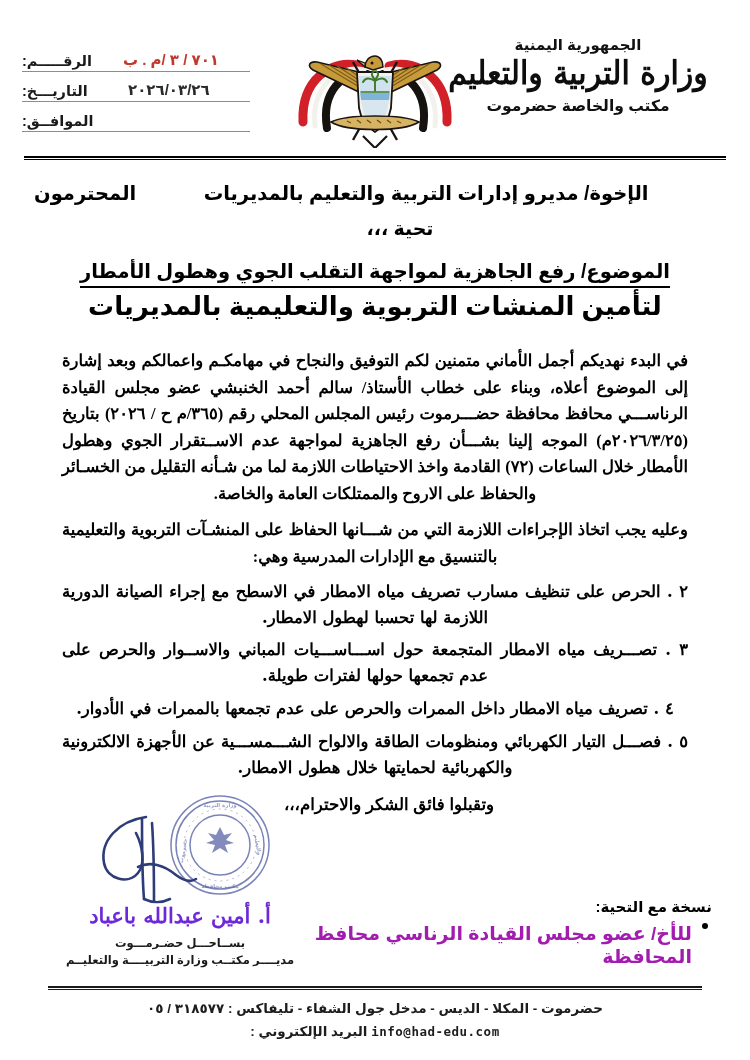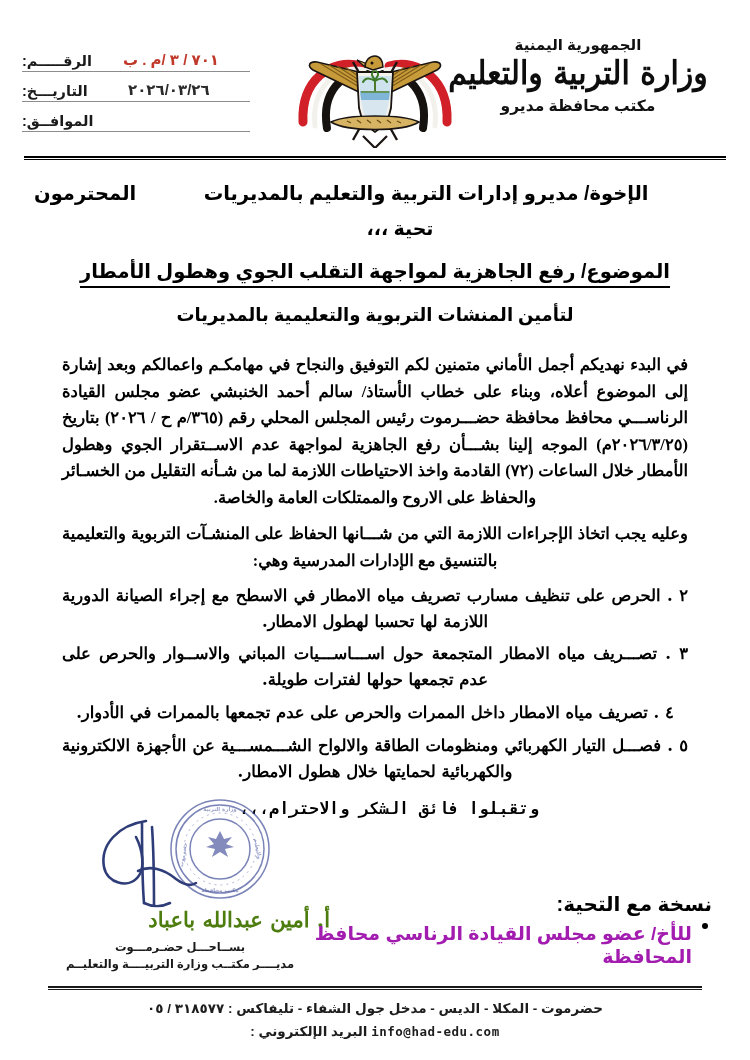--- a/index.html
+++ b/index.html
@@ -149,22 +149,22 @@
   .subject-line1 {
     display: inline-block;
     font-size: 19.5px;
     font-weight: bold;
     letter-spacing: -0.6px;
     border-bottom: 2.2px solid #000;
     padding-bottom: 3px;
     color: #000;
   }
   .subject-line2 {
-    margin-top: 16px;
-    font-size: 18px;
+    margin-top: 3px;
+    font-size: 26px;
     font-weight: bold;
     letter-spacing: -0.6px;
     color: #000;
   }
 
   
   .body-wrap {
     padding: 26px 62px 0 62px;
     direction: rtl;
   }
@@ -196,21 +196,21 @@
     text-align-last: center;
     color: #000;
     margin-bottom: 7px;
     letter-spacing: -0.3px;
     position: relative;
   }
   .li-num { font-weight: bold; }
 
   .closing {
     text-align: center;
-    font-family: Liberation Mono, monospace;
+    font-family: Liberation Sans, sans-serif;
     font-size: 16.6px;
     font-weight: bold;
     margin-top: 14px;
     padding-left: 28px;
     color: #000;
     direction: rtl;
   }
 
   
   .sig-area {
@@ -231,24 +231,25 @@
     left: 80px;
     top: -14px;
     width: 160px;
     height: 120px;
   }
   .sig-name {
     position: absolute;
     left: 30px;
     top: 86px;
     width: 300px;
+    text-align: center;
     font-family: "DejaVu Serif", "Liberation Serif", serif;
     font-size: 21px;
     font-weight: bold;
-    color: #4d7c0f;
+    color: #6d28d9;
     letter-spacing: 1px;
     direction: rtl;
   }
   .sig-title {
     position: absolute;
     left: 30px;
     top: 118px;
     width: 300px;
     text-align: center;
     font-size: 11.5px;
@@ -262,21 +263,21 @@
   
   .cc {
     position: absolute;
     right: 38px;
     bottom: 92px;
     width: 400px;
     direction: rtl;
     text-align: right;
   }
   .cc-title {
-    font-size: 20px;
+    font-size: 15px;
     font-weight: bold;
     color: #000;
     margin-bottom: 6px;
   }
   .cc-list { margin: 0; padding: 0 20px 0 0; list-style: none; }
   .cc-list li {
     font-size: 19px;
     font-weight: bold;
     color: #a21caf;
     position: relative;
@@ -379,21 +380,21 @@
         <path d="M40 86 C56 78 112 78 128 86 C112 96 56 96 40 86 Z" fill="#d6b463" stroke="#1a1512" stroke-width="1.6"></path>
         <path d="M56 85 L60 87 M66 84 L70 87 M76 84 L80 87 M86 84 L90 87 M96 84 L100 87 M106 85 L110 87" stroke="#6b4e14" stroke-width="1.3" fill="none"></path>
 
         <path d="M72 100 L84 112 L96 100" fill="none" stroke="#1a1512" stroke-width="2.2"></path>
       </svg>
     </div>
 
     <div class="ministry">
       <div class="republic">الجمهورية اليمنية</div>
       <div class="ministry-name">وزارة التربية والتعليم</div>
-      <div class="office">مكتب محافظة مديرو</div>
+      <div class="office">مكتب والخاصة حضرموت</div>
     </div>
   </div>
 
   <div class="rule-double"></div>
 
   <div class="addr">
     <div class="addr-main">الإخوة/ مديرو إدارات التربية والتعليم بالمديريات</div>
     <div class="addr-resp">المحترمون</div>
   </div>
   <div class="greeting">تحية ،،،</div>

